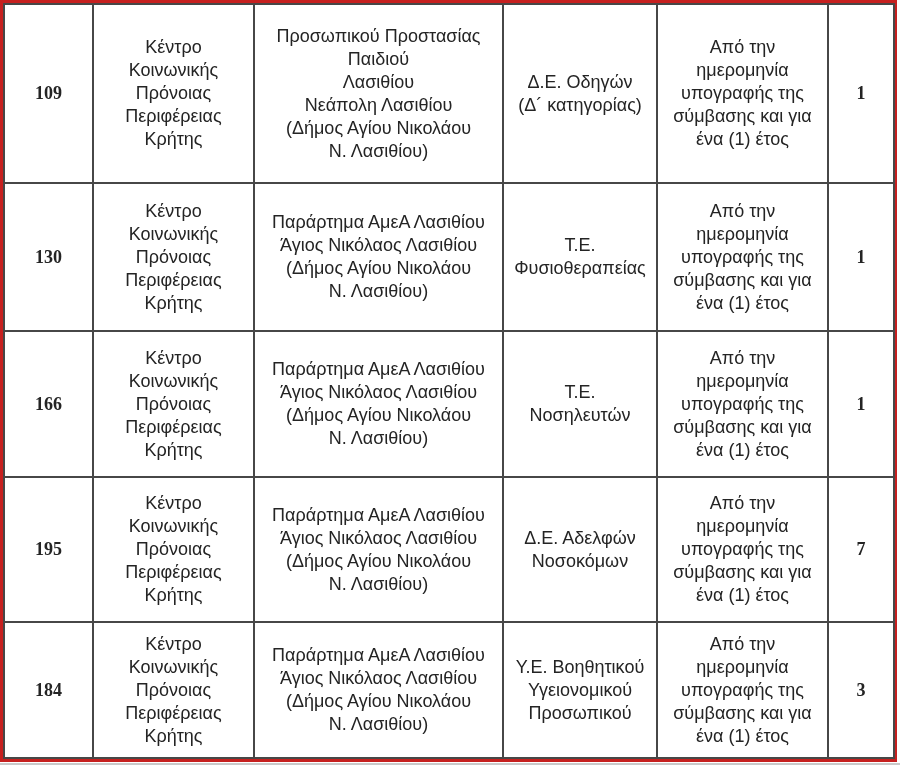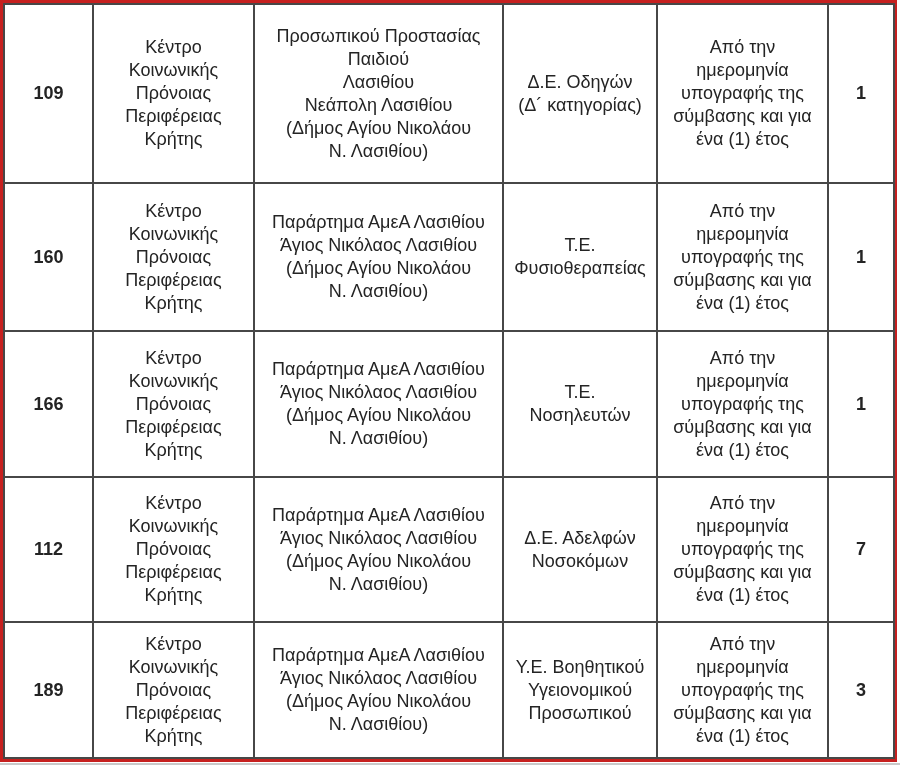--- a/index.html
+++ b/index.html
@@ -37,20 +37,21 @@
     vertical-align: middle;
     white-space: pre-line;
     font-size: 18px;
     line-height: 23px;
     color: var(--ink, #242424);
     padding: 2px 4px;
     overflow: hidden;
   }
   table.vacancy td.num {
     font-weight: bold;
+    font-family: Liberation Serif, serif;
   }
   col.c-id        { width: 89px; }
   col.c-org       { width: 161px; }
   col.c-branch    { width: 249px; }
   col.c-specialty { width: 154px; }
   col.c-duration  { width: 171px; }
   col.c-positions { width: 66px; }
   tr.r1 { height: 179px; }
   tr.r2 { height: 148px; }
   tr.r3 { height: 146px; }
@@ -96,21 +97,21 @@
           <td>Δ.Ε. Οδηγών
 (Δ´ κατηγορίας)</td>
           <td>Από την
 ημερομηνία
 υπογραφής της
 σύμβασης και για
 ένα (1) έτος</td>
           <td class="num">1</td>
         </tr>
         <tr class="r2">
-          <td class="num">160</td>
+          <td class="num">130</td>
           <td>Κέντρο
 Κοινωνικής
 Πρόνοιας
 Περιφέρειας
 Κρήτης</td>
           <td>Παράρτημα ΑμεΑ Λασιθίου
 Άγιος Νικόλαος Λασιθίου
 (Δήμος Αγίου Νικολάου
 Ν. Λασιθίου)</td>
           <td>Τ.Ε.
@@ -136,41 +137,41 @@
           <td>Τ.Ε.
 Νοσηλευτών</td>
           <td>Από την
 ημερομηνία
 υπογραφής της
 σύμβασης και για
 ένα (1) έτος</td>
           <td class="num">1</td>
         </tr>
         <tr class="r4">
-          <td class="num">112</td>
+          <td class="num">195</td>
           <td>Κέντρο
 Κοινωνικής
 Πρόνοιας
 Περιφέρειας
 Κρήτης</td>
           <td>Παράρτημα ΑμεΑ Λασιθίου
 Άγιος Νικόλαος Λασιθίου
 (Δήμος Αγίου Νικολάου
 Ν. Λασιθίου)</td>
           <td>Δ.Ε. Αδελφών
 Νοσοκόμων</td>
           <td>Από την
 ημερομηνία
 υπογραφής της
 σύμβασης και για
 ένα (1) έτος</td>
           <td class="num">7</td>
         </tr>
         <tr class="r5">
-          <td class="num">189</td>
+          <td class="num">184</td>
           <td>Κέντρο
 Κοινωνικής
 Πρόνοιας
 Περιφέρειας
 Κρήτης</td>
           <td>Παράρτημα ΑμεΑ Λασιθίου
 Άγιος Νικόλαος Λασιθίου
 (Δήμος Αγίου Νικολάου
 Ν. Λασιθίου)</td>
           <td>Υ.Ε. Βοηθητικού

